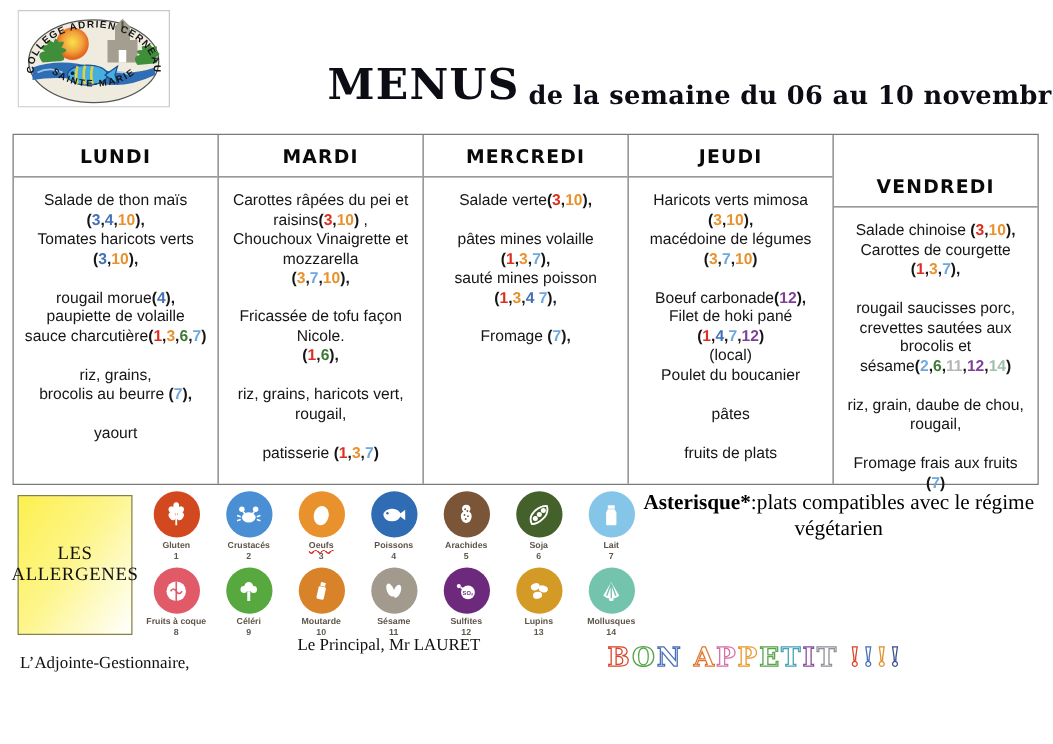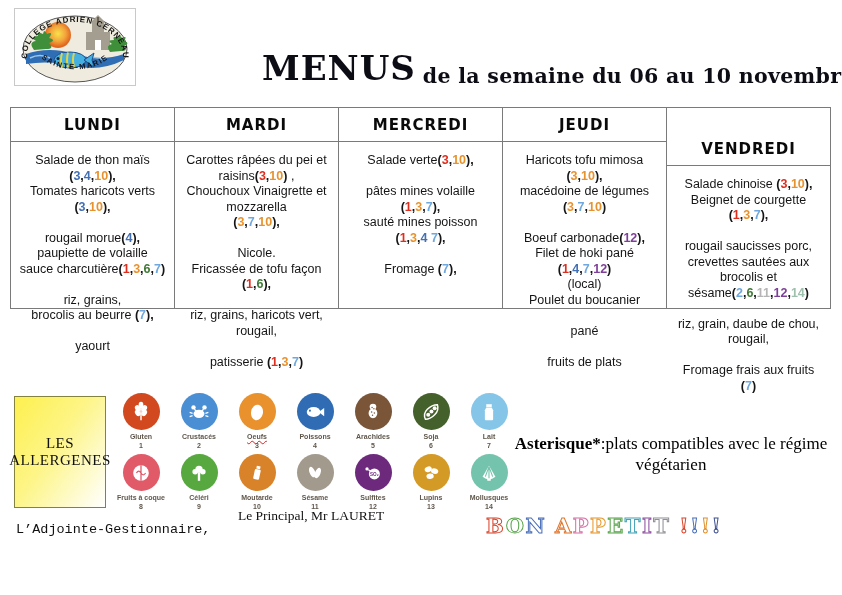--- a/index.html
+++ b/index.html
@@ -6,21 +6,21 @@
   #page{position:relative;width:842px;height:595px;background:#fff;overflow:hidden;
         font-family:"Liberation Sans",sans-serif;color:#111;}
   
   .logo{position:absolute;left:14px;top:8px;}
   
   .title{position:absolute;left:262px;top:48px;width:572px;display:flex;align-items:flex-end;
          white-space:nowrap;font-family:"DejaVu Serif",serif;font-weight:bold;color:#0c0c14;}
   .title .big{font-size:34px;letter-spacing:1px;}
   .title .small{font-size:20.5px;margin-left:7px;letter-spacing:0.3px;}
   
-  .menu-table{position:absolute;left:10px;top:107px;width:821px;height:202px;box-sizing:border-box;
+  .menu-table{position:absolute;left:10px;top:107px;width:821px;height:281px;box-sizing:border-box;
               border:1px solid #7a7a7a;display:flex;background:#fff;}
   .day-col{flex:1;border-right:1px solid #7a7a7a;display:flex;flex-direction:column;min-width:0;}
   .day-col:last-child{border-right:none;margin-top:24px;}
   .day-header{height:33px;flex:0 0 33px;border-bottom:1px solid #7a7a7a;display:flex;align-items:center;
               justify-content:center;font-family:"DejaVu Sans",sans-serif;font-weight:bold;
               font-size:15px;letter-spacing:1px;color:#0a0a0a;}
   .day-cell{padding:11px 1px 0 1px;font-size:12.5px;line-height:15.5px;text-align:center;color:#151515;}
   .menu-line{min-height:15.5px;}
   .alg{font-weight:bold;}
   
@@ -28,23 +28,23 @@
                 border:1px solid #83833f;background:linear-gradient(125deg,#fdf04f 0%,#fdf588 45%,#ffffff 100%);
                 display:flex;flex-direction:column;align-items:center;justify-content:center;
                 font-family:"Liberation Serif",serif;font-size:15px;color:#111;letter-spacing:0.5px;}
   .allergen-grid{position:absolute;left:112px;top:393px;display:grid;grid-template-columns:repeat(7,58px);row-gap:4px;}
   .allergen-item{text-align:center;}
   .allergen-circle{width:37px;height:37px;border-radius:50%;margin:0 auto 2px auto;
                    display:flex;align-items:center;justify-content:center;}
   .allergen-name{font-size:7px;font-weight:bold;color:#5f564b;line-height:1.3;white-space:nowrap;}
   
   .note{position:absolute;left:505px;top:391px;width:332px;text-align:center;
-        font-family:"Liberation Serif",serif;font-size:17px;color:#000;line-height:1.25;margin-top:42px;}
-  
-  .footer-left{position:absolute;left:16px;top:522px;font-family:Liberation Mono, monospace;font-size:13.5px;}
+        font-family:"Liberation Serif",serif;font-size:17px;color:#000;line-height:1.25;}
+  
+  .footer-left{position:absolute;left:16px;top:522px;font-family:Liberation Serif, serif;font-size:13.5px;}
   .footer-center{position:absolute;left:238px;top:508px;font-family:"Liberation Serif",serif;font-size:13.5px;}
   .bon-appetit{position:absolute;left:486px;top:513px;font-family:"DejaVu Serif",serif;
                font-weight:bold;font-size:21px;letter-spacing:1.5px;}
   .bon-appetit span{-webkit-text-stroke-width:1px;color:transparent;}
   .bon-appetit span.sp{color:transparent;-webkit-text-stroke-width:0;}
 </style>
 </head>
 <body>
 
 <div id="page">
@@ -116,22 +116,22 @@
       </div>
       <div class="day-col">
         <div class="day-header">MARDI</div>
         <div class="day-cell">
           <div class="menu-line"><span>Carottes râpées  du pei et</span></div>
           <div class="menu-line"><span>raisins</span><span class="alg">(</span><span class="alg" style="color: rgb(221, 47, 31);">3</span><span class="alg">,</span><span class="alg" style="color: rgb(232, 146, 46);">10</span><span class="alg">)</span><span> ,</span></div>
           <div class="menu-line"><span>Chouchoux Vinaigrette et</span></div>
           <div class="menu-line"><span>mozzarella</span></div>
           <div class="menu-line"><span class="alg">(</span><span class="alg" style="color: rgb(232, 146, 46);">3</span><span class="alg">,</span><span class="alg" style="color: rgb(111, 168, 220);">7</span><span class="alg">,</span><span class="alg" style="color: rgb(232, 146, 46);">10</span><span class="alg">),</span></div>
           <div class="menu-line">&nbsp;</div>
+          <div class="menu-line"><span>Fricassée de tofu façon</span></div>
           <div class="menu-line"><span>Nicole.</span></div>
-          <div class="menu-line"><span>Fricassée de tofu façon</span></div>
           <div class="menu-line"><span class="alg">(</span><span class="alg" style="color: rgb(221, 47, 31);">1</span><span class="alg">,</span><span class="alg" style="color: rgb(63, 122, 53);">6</span><span class="alg">),</span></div>
           <div class="menu-line">&nbsp;</div>
           <div class="menu-line"><span>riz, grains, haricots vert,</span></div>
           <div class="menu-line"><span>rougail,</span></div>
           <div class="menu-line">&nbsp;</div>
           <div class="menu-line"><span>patisserie </span><span class="alg">(</span><span class="alg" style="color: rgb(221, 47, 31);">1</span><span class="alg">,</span><span class="alg" style="color: rgb(232, 146, 46);">3</span><span class="alg">,</span><span class="alg" style="color: rgb(111, 168, 220);">7</span><span class="alg">)</span></div>
         </div>
       </div>
       <div class="day-col">
         <div class="day-header">MERCREDI</div>
@@ -142,41 +142,41 @@
           <div class="menu-line"><span class="alg">(</span><span class="alg" style="color: rgb(221, 47, 31);">1</span><span class="alg">,</span><span class="alg" style="color: rgb(232, 146, 46);">3</span><span class="alg">,</span><span class="alg" style="color: rgb(111, 168, 220);">7</span><span class="alg">),</span></div>
           <div class="menu-line"><span>sauté mines poisson</span></div>
           <div class="menu-line"><span class="alg">(</span><span class="alg" style="color: rgb(221, 47, 31);">1</span><span class="alg">,</span><span class="alg" style="color: rgb(232, 146, 46);">3</span><span class="alg">,</span><span class="alg" style="color: rgb(67, 112, 180);">4</span><span class="alg"> </span><span class="alg" style="color: rgb(111, 168, 220);">7</span><span class="alg">),</span></div>
           <div class="menu-line">&nbsp;</div>
           <div class="menu-line"><span>Fromage </span><span class="alg">(</span><span class="alg" style="color: rgb(111, 168, 220);">7</span><span class="alg">),</span></div>
         </div>
       </div>
       <div class="day-col">
         <div class="day-header">JEUDI</div>
         <div class="day-cell">
-          <div class="menu-line"><span>Haricots tofu mimosa</span></div>
+          <div class="menu-line"><span>Haricots verts mimosa</span></div>
           <div class="menu-line"><span class="alg">(</span><span class="alg" style="color: rgb(232, 146, 46);">3</span><span class="alg">,</span><span class="alg" style="color: rgb(232, 146, 46);">10</span><span class="alg">),</span></div>
           <div class="menu-line"><span>macédoine de légumes</span></div>
           <div class="menu-line"><span class="alg">(</span><span class="alg" style="color: rgb(232, 146, 46);">3</span><span class="alg">,</span><span class="alg" style="color: rgb(111, 168, 220);">7</span><span class="alg">,</span><span class="alg" style="color: rgb(232, 146, 46);">10</span><span class="alg">)</span></div>
           <div class="menu-line">&nbsp;</div>
           <div class="menu-line"><span>Boeuf carbonade</span><span class="alg">(</span><span class="alg" style="color: rgb(126, 63, 152);">12</span><span class="alg">),</span></div>
           <div class="menu-line"><span>Filet de hoki pané</span></div>
           <div class="menu-line"><span class="alg">(</span><span class="alg" style="color: rgb(221, 47, 31);">1</span><span class="alg">,</span><span class="alg" style="color: rgb(67, 112, 180);">4</span><span class="alg">,</span><span class="alg" style="color: rgb(111, 168, 220);">7</span><span class="alg">,</span><span class="alg" style="color: rgb(126, 63, 152);">12</span><span class="alg">)</span></div>
           <div class="menu-line"><span>(local)</span></div>
           <div class="menu-line"><span>Poulet du boucanier</span></div>
           <div class="menu-line">&nbsp;</div>
-          <div class="menu-line"><span>pané</span></div>
+          <div class="menu-line"><span>pâtes</span></div>
           <div class="menu-line">&nbsp;</div>
           <div class="menu-line"><span>fruits de plats</span></div>
         </div>
       </div>
       <div class="day-col">
         <div class="day-header">VENDREDI</div>
         <div class="day-cell">
           <div class="menu-line"><span>Salade chinoise </span><span class="alg">(</span><span class="alg" style="color: rgb(221, 47, 31);">3</span><span class="alg">,</span><span class="alg" style="color: rgb(232, 146, 46);">10</span><span class="alg">),</span></div>
-          <div class="menu-line"><span>Beignet de courgette</span></div>
+          <div class="menu-line"><span>Carottes de courgette</span></div>
           <div class="menu-line"><span class="alg">(</span><span class="alg" style="color: rgb(221, 47, 31);">1</span><span class="alg">,</span><span class="alg" style="color: rgb(232, 146, 46);">3</span><span class="alg">,</span><span class="alg" style="color: rgb(111, 168, 220);">7</span><span class="alg">),</span></div>
           <div class="menu-line">&nbsp;</div>
           <div class="menu-line"><span>rougail saucisses porc,</span></div>
           <div class="menu-line"><span>crevettes sautées aux</span></div>
           <div class="menu-line"><span>brocolis et</span></div>
           <div class="menu-line"><span>sésame</span><span class="alg">(</span><span class="alg" style="color: rgb(111, 168, 220);">2</span><span class="alg">,</span><span class="alg" style="color: rgb(63, 122, 53);">6</span><span class="alg">,</span><span class="alg" style="color: rgb(181, 181, 181);">11</span><span class="alg">,</span><span class="alg" style="color: rgb(126, 63, 152);">12</span><span class="alg">,</span><span class="alg" style="color: rgb(159, 192, 173);">14</span><span class="alg">)</span></div>
           <div class="menu-line">&nbsp;</div>
           <div class="menu-line"><span>riz, grain, daube de chou,</span></div>
           <div class="menu-line"><span>rougail,</span></div>
           <div class="menu-line">&nbsp;</div>

